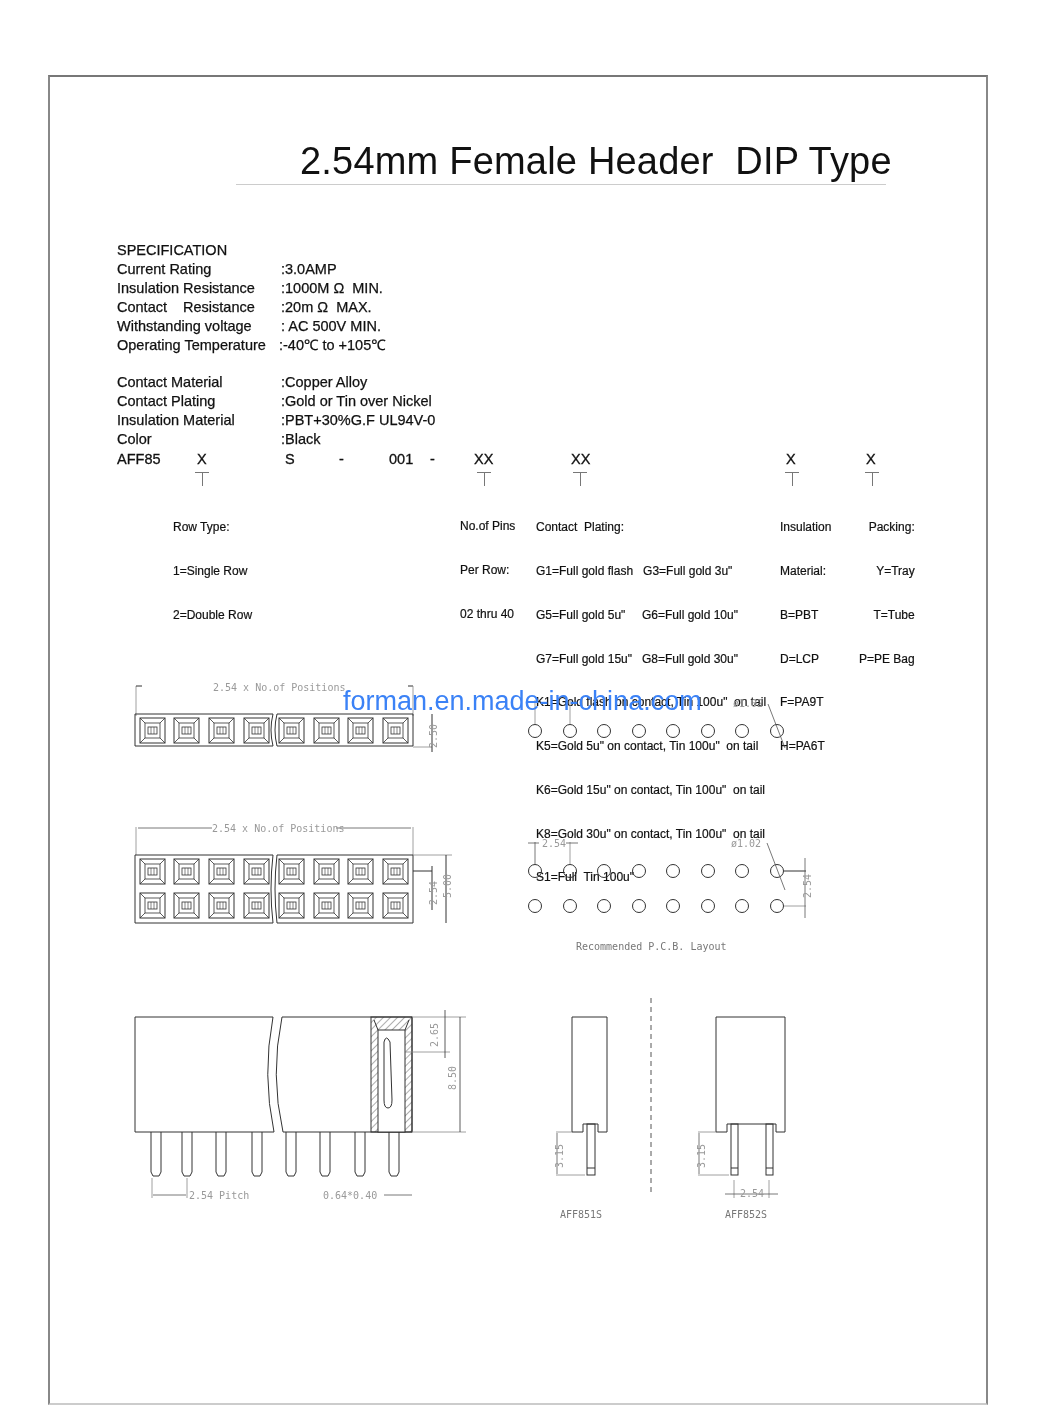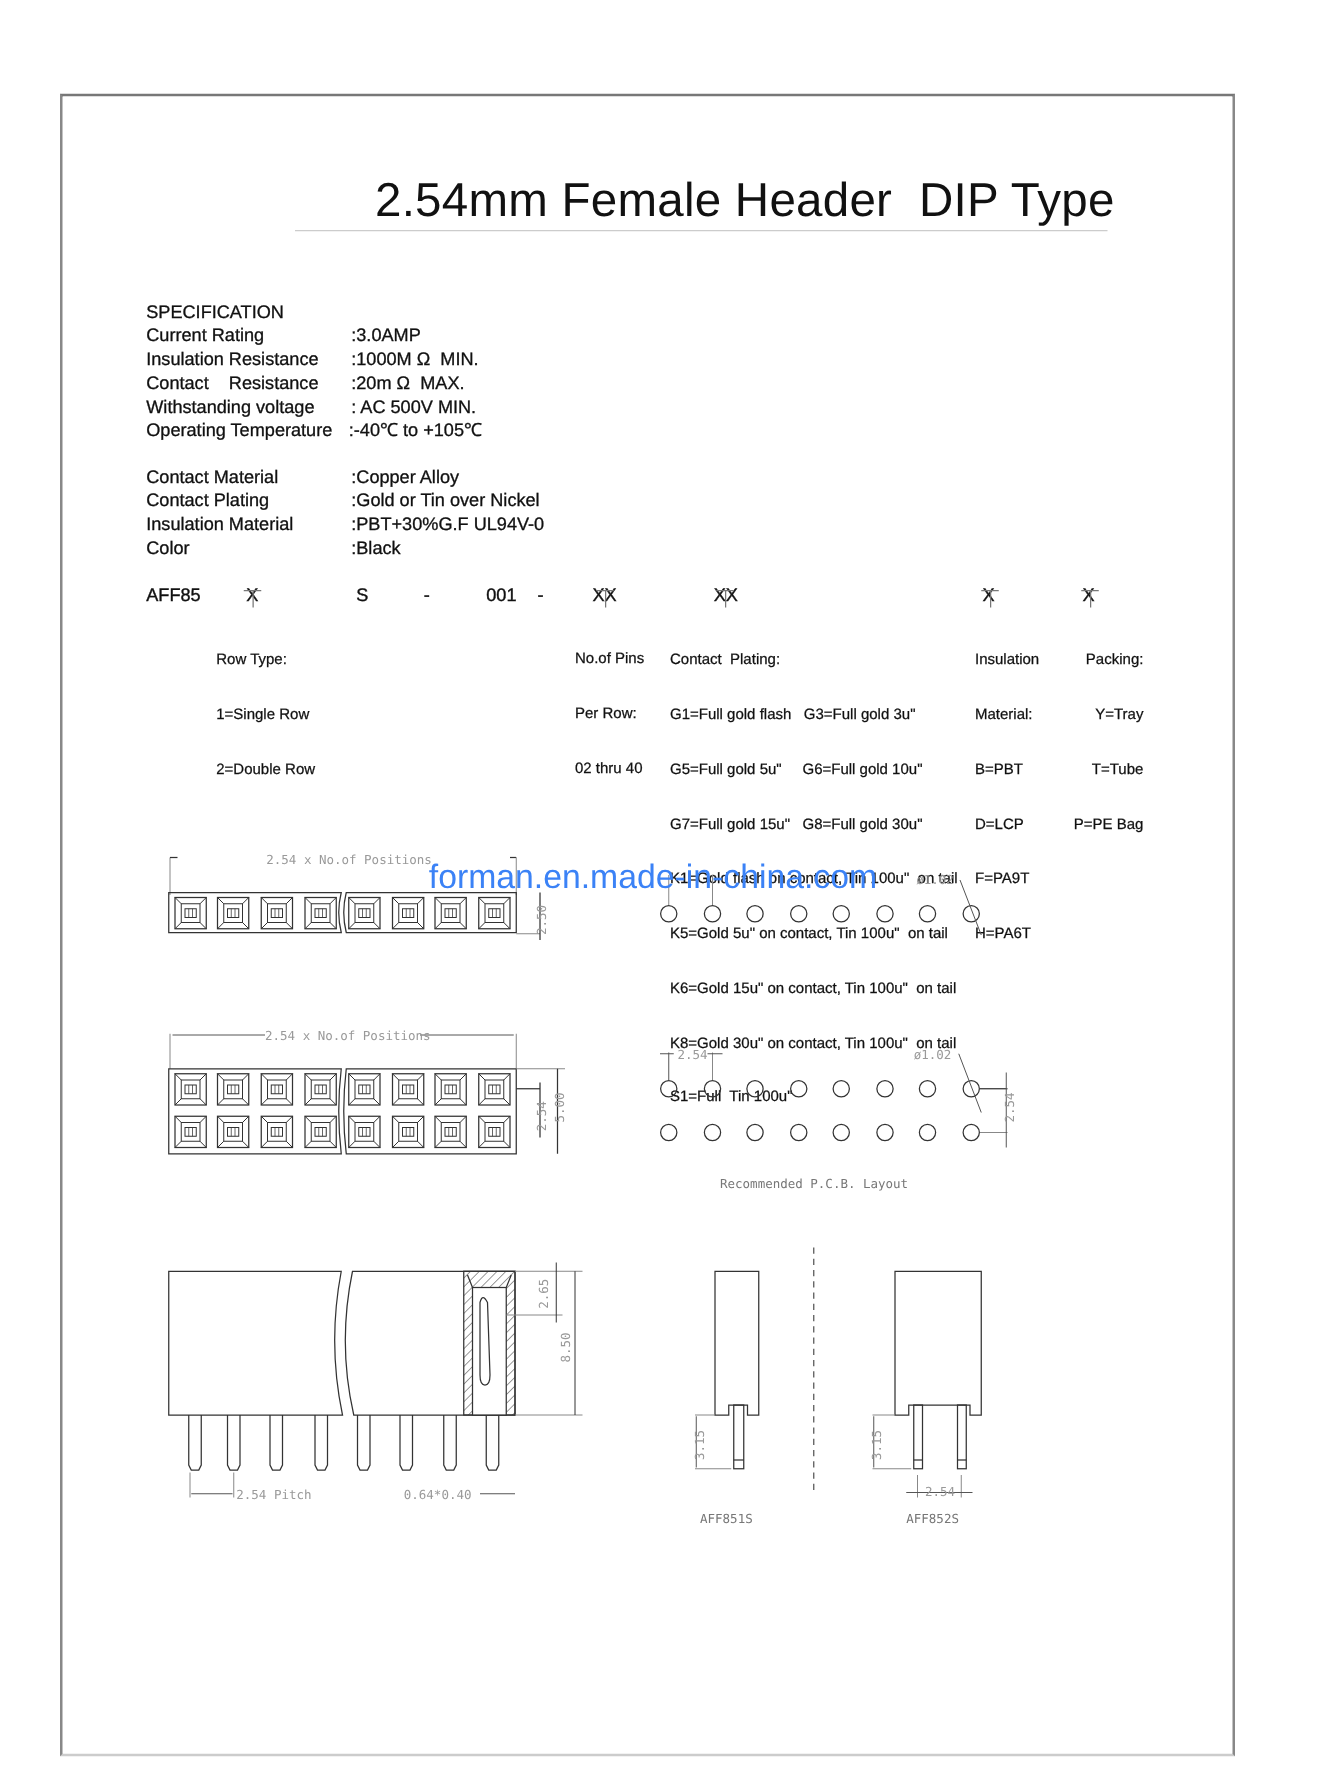--- a/index.html
+++ b/index.html
@@ -3,21 +3,21 @@
 <meta charset="utf-8">
 <style>
   html,body{margin:0;padding:0;background:#fff;}
   body{width:1060px;height:1413px;position:relative;overflow:hidden;font-family:"Liberation Sans",sans-serif;color:#111;}
   .frame{position:absolute;left:48px;top:75px;width:940px;height:1330px;border-top:2px solid #777;border-left:2px solid #888;border-right:2px solid #888;border-bottom:2px solid #ccc;box-sizing:border-box;}
   .title{position:absolute;left:300px;top:140px;font-size:38px;letter-spacing:0.2px;color:#111;white-space:pre;}
   .title-rule{position:absolute;left:236px;top:184px;width:650px;height:1px;background:#ccc;}
   .spec{position:absolute;left:117px;font-size:14.5px;line-height:19px;font-weight:normal;color:#111;-webkit-text-stroke:0.25px #111;white-space:pre;}
   .spec .lbl{position:absolute;left:0;top:0;white-space:pre;text-align:right;}
   .spec .val{position:absolute;top:0;white-space:pre;}
-  .pn{position:absolute;top:451px;font-size:14.5px;-webkit-text-stroke:0.3px #111;white-space:pre;margin-top:18px;}
+  .pn{position:absolute;top:451px;font-size:14.5px;-webkit-text-stroke:0.3px #111;white-space:pre;}
   .tee{position:absolute;width:14px;height:14px;}
   .tee:before{content:"";position:absolute;left:0;top:0;width:14px;height:1px;background:#777;}
   .tee:after{content:"";position:absolute;left:7px;top:0;width:1px;height:14px;background:#777;}
   .legend{position:absolute;font-size:12px;line-height:14.6px;white-space:pre;-webkit-text-stroke:0.2px #111;}
   .legend div{white-space:pre;}
   .watermark{position:absolute;left:343px;top:686px;font-size:27px;color:#3b82f6;white-space:pre;letter-spacing:0px;}
   .draw{position:absolute;left:0;top:0;}
   .dimtxt{font-family:"DejaVu Sans Mono",monospace;font-size:10px;fill:#999;}
   .cap{font-family:"DejaVu Sans Mono",monospace;font-size:10px;fill:#777;}
 </style>

